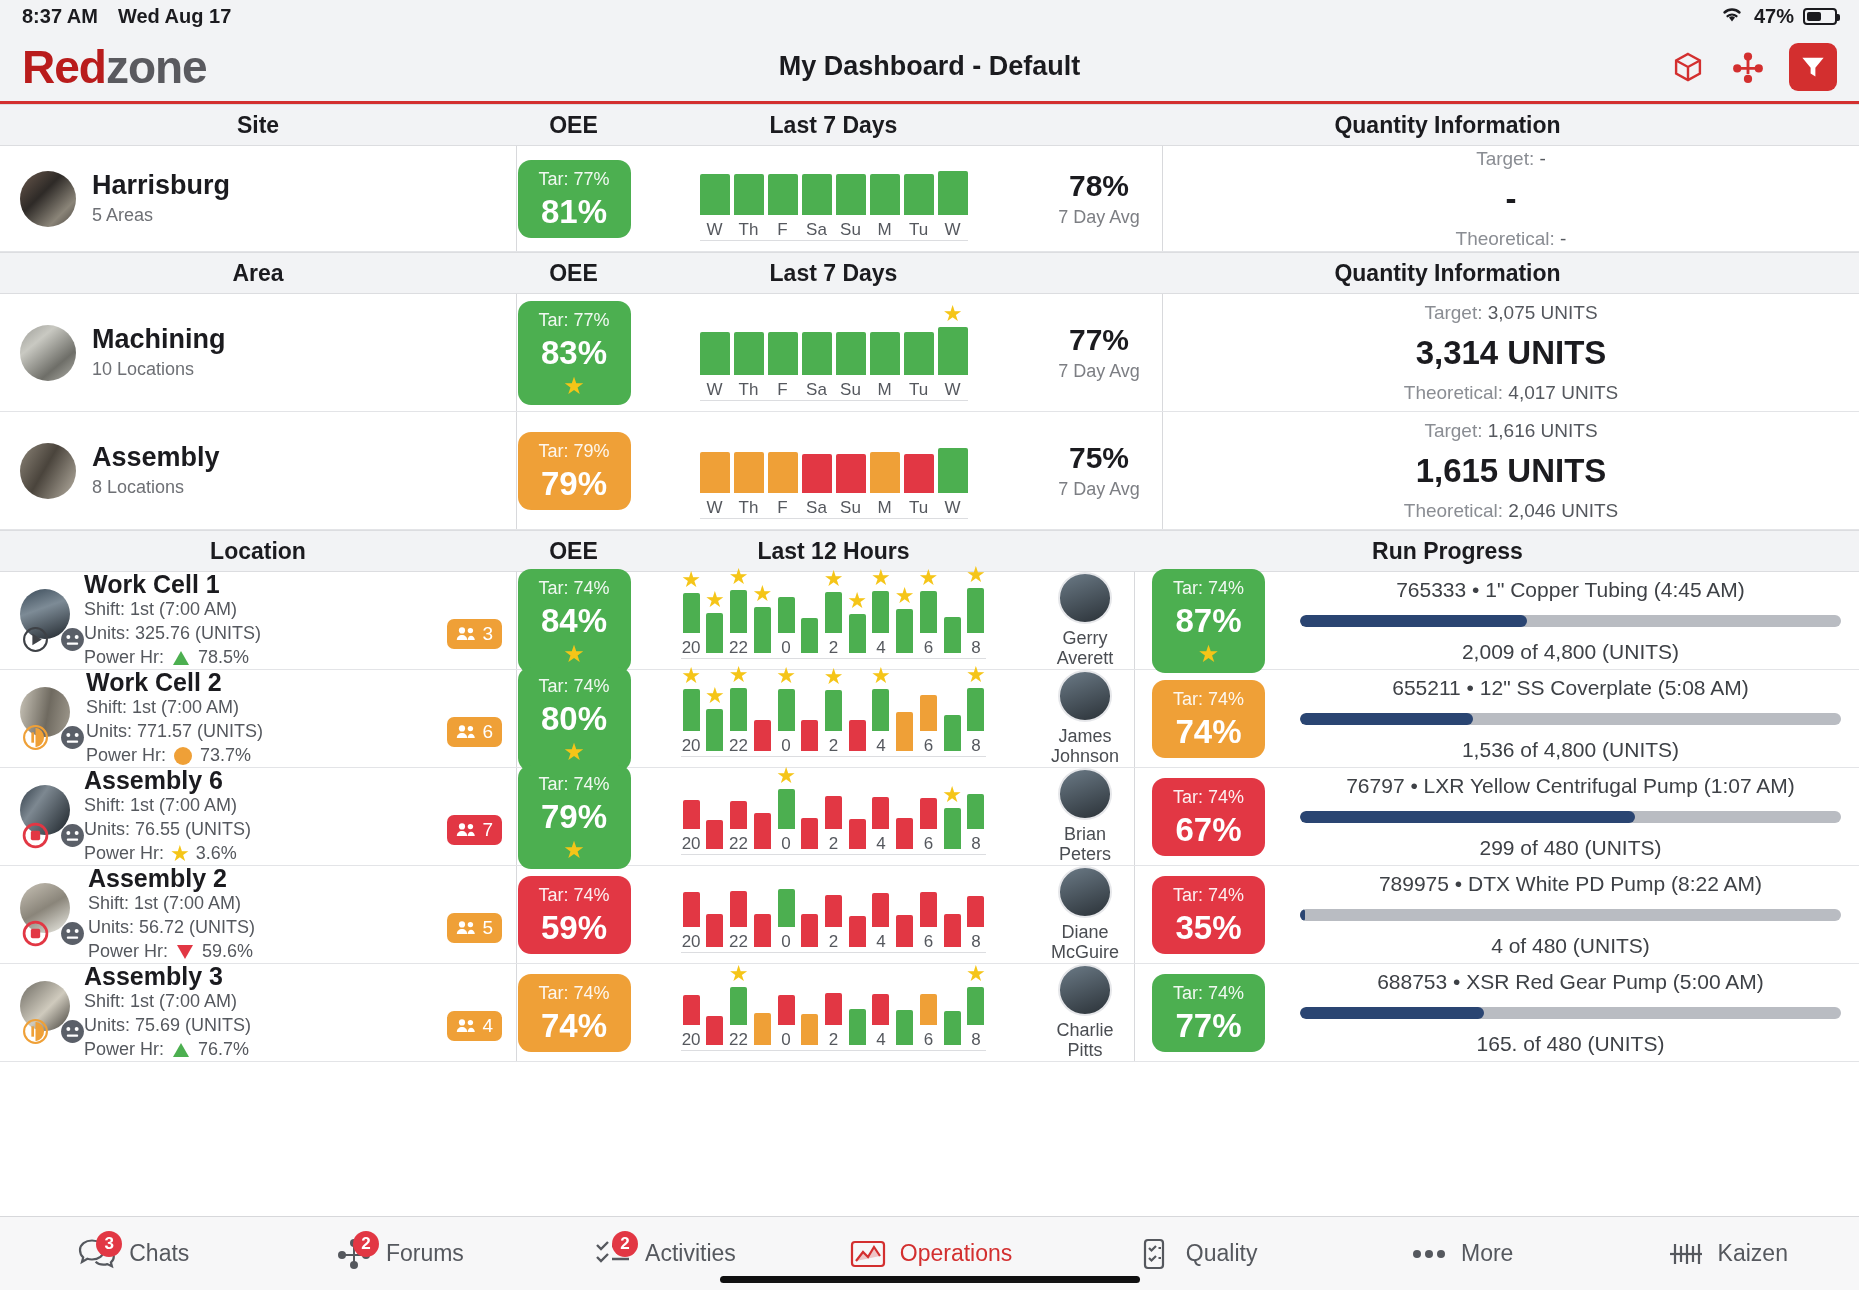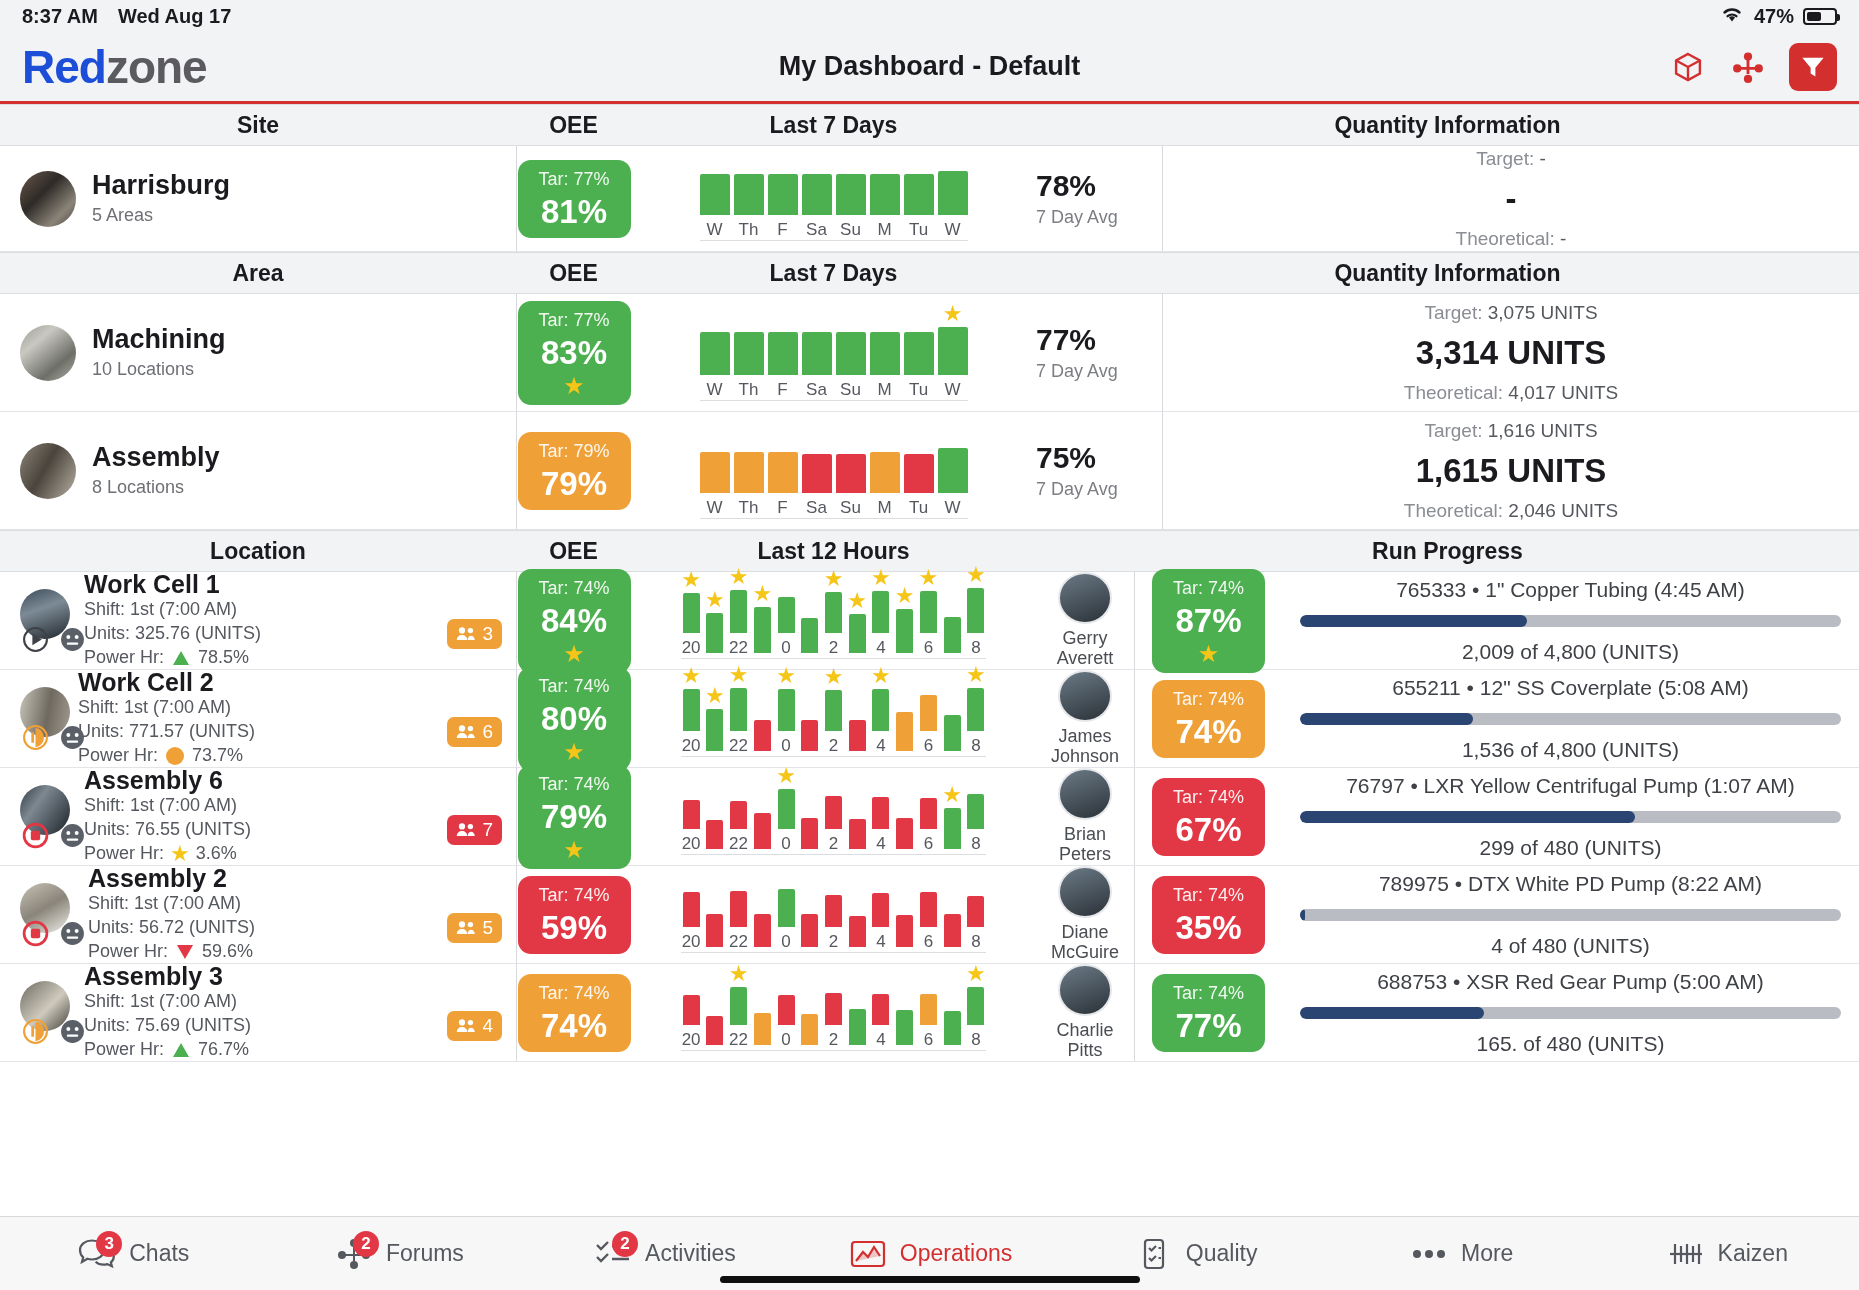--- a/index.html
+++ b/index.html
@@ -23,21 +23,21 @@
   .batt::after { content:""; position:absolute; right:-5px; top:4px; width:3px; height:7px; background:#1b1b1f; border-radius:0 2px 2px 0;}
   .batt > i { position: absolute; left: 2px; top: 2px; bottom: 2px; width: 45%; background: #1b1b1f; border-radius: 2px; display:block;}
 
   
   .appbar {
     height: 72px; background: #f2f3f5; position: relative;
     display: flex; align-items: center; padding: 0 22px;
     border-bottom: 3px solid #d32f2f;
   }
   .logo { font-size: 46px; font-weight: bold; letter-spacing: -1px; color:#5a5a5f; line-height:1; }
-  .logo .rd { color: #1d4ed8; }
+  .logo .rd { color: #b91c1c; }
   .app-title {
     position: absolute; left: 0; right: 0; text-align: center;
     font-size: 27px; font-weight: bold; color: #1b1b1f;
   }
   .appbar-icons { margin-left: auto; display: flex; align-items: center; gap: 22px; position: relative; z-index: 2;}
   .ic { width: 38px; height: 38px; display:flex; align-items:center; justify-content:center; }
   .filter-btn { width: 48px; height: 48px; background:#d32f2f; border-radius: 9px; display:flex; align-items:center; justify-content:center;}
 
   
   .sec-head {
@@ -81,21 +81,21 @@
 
   .cell-chart { width: 405px; display:flex; align-items:flex-end; justify-content:center; padding-bottom: 10px; }
   .bars { display: flex; align-items: flex-end; gap: 4px; }
   .bcol { display: flex; flex-direction: column; align-items: center; }
   .bstar { font-size: 22px; color: #f5c518; height: 24px; line-height: 22px; }
   .bstar.empty { color: transparent; }
   .bar { width: 27px; border-radius: 2px 2px 0 0; }
   .blab { font-size: 17px; color: #55585e; margin-top: 5px; }
   .chart-box { border-bottom: 1px solid #dcdde0; }
 
-  .cell-avg { width: 126px; display:flex; flex-direction:column; justify-content:center; }
+  .cell-avg { width: 126px; text-align: center; display:flex; flex-direction:column; justify-content:center; }
   .avg-v { font-size: 30px; font-weight: bold; color: #1b1b1f; }
   .avg-l { font-size: 18px; color: #7c7e83; margin-top: 4px; }
 
   .cell-qty { flex: 1; border-left: 1px solid #d8d9dc; display:flex; flex-direction:column; align-items:center; justify-content:center; }
   .q-small { font-size: 19px; color: #8a8d93; }
   .q-small b { color:#55585e; font-weight:normal;}
   .q-big { font-size: 33px; font-weight: bold; color:#1b1b1f; margin: 10px 0; }
 
   
   .badge-people {
@@ -528,21 +528,21 @@
             <div class="rp-track">
               <div class="rp-fill" style="width:42%"></div>
             </div>
             <div class="rp-sub">2,009 of 4,800 (UNITS)</div>
           </div>
         </div>
       </div>
       <div class="row" style="height:98px">
         <div class="cell-name">
           <div class="avatar a5" style="width:50px;height:50px;flex:0 0 50px;margin-bottom:14px"></div>
-          <div class="name-block" style="margin-left:8px">
+          <div class="name-block" style="margin-left:16px">
             <div class="nm" style="font-size:25px">Work Cell 2</div>
             <div class="meta">Shift: 1st (7:00 AM)</div>
             <div class="meta">Units: 771.57 (UNITS)</div>
             <div class="meta" style="display:flex;align-items:center;gap:6px">
               <span>Power Hr:</span>
               <svg width="22" height="22" viewBox="0 0 22 22">
                 <circle cx="11" cy="11" r="9" fill="#efa037"></circle>
               </svg>
               <span>73.7%</span>
             </div>

